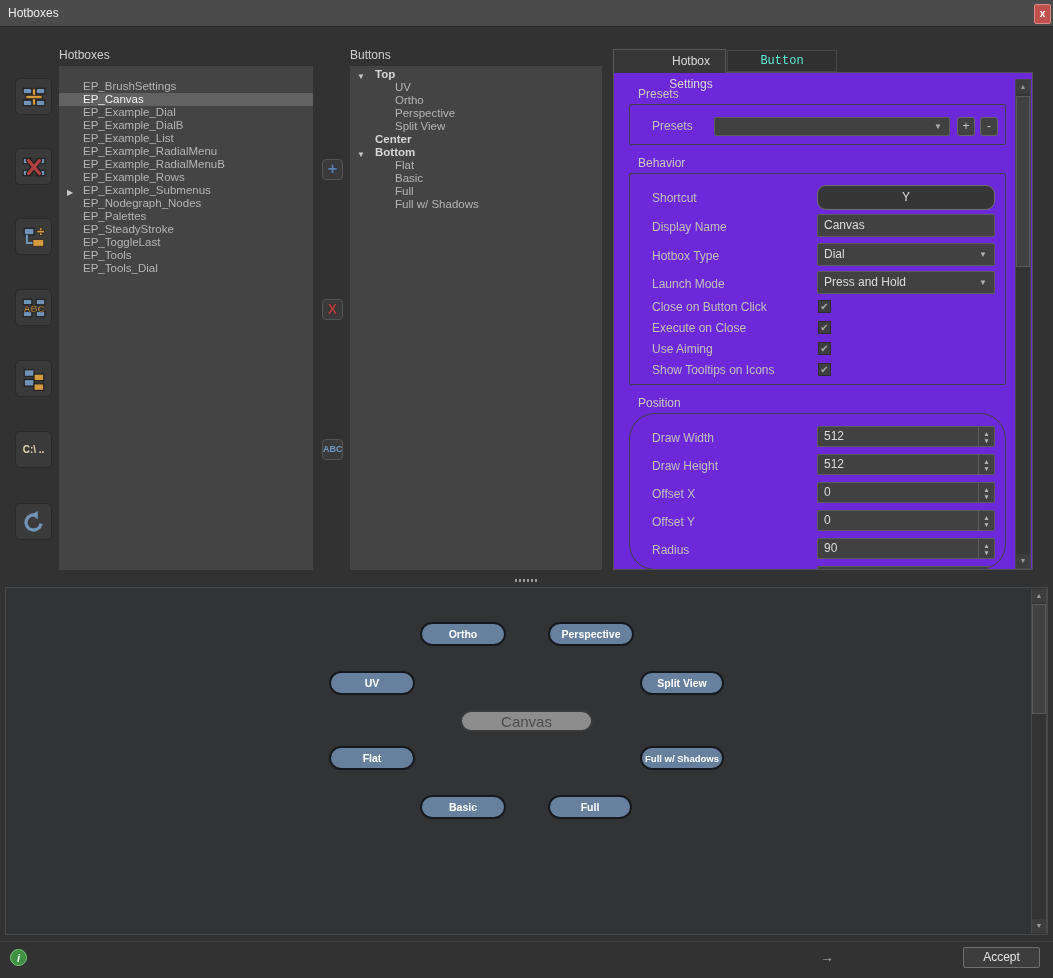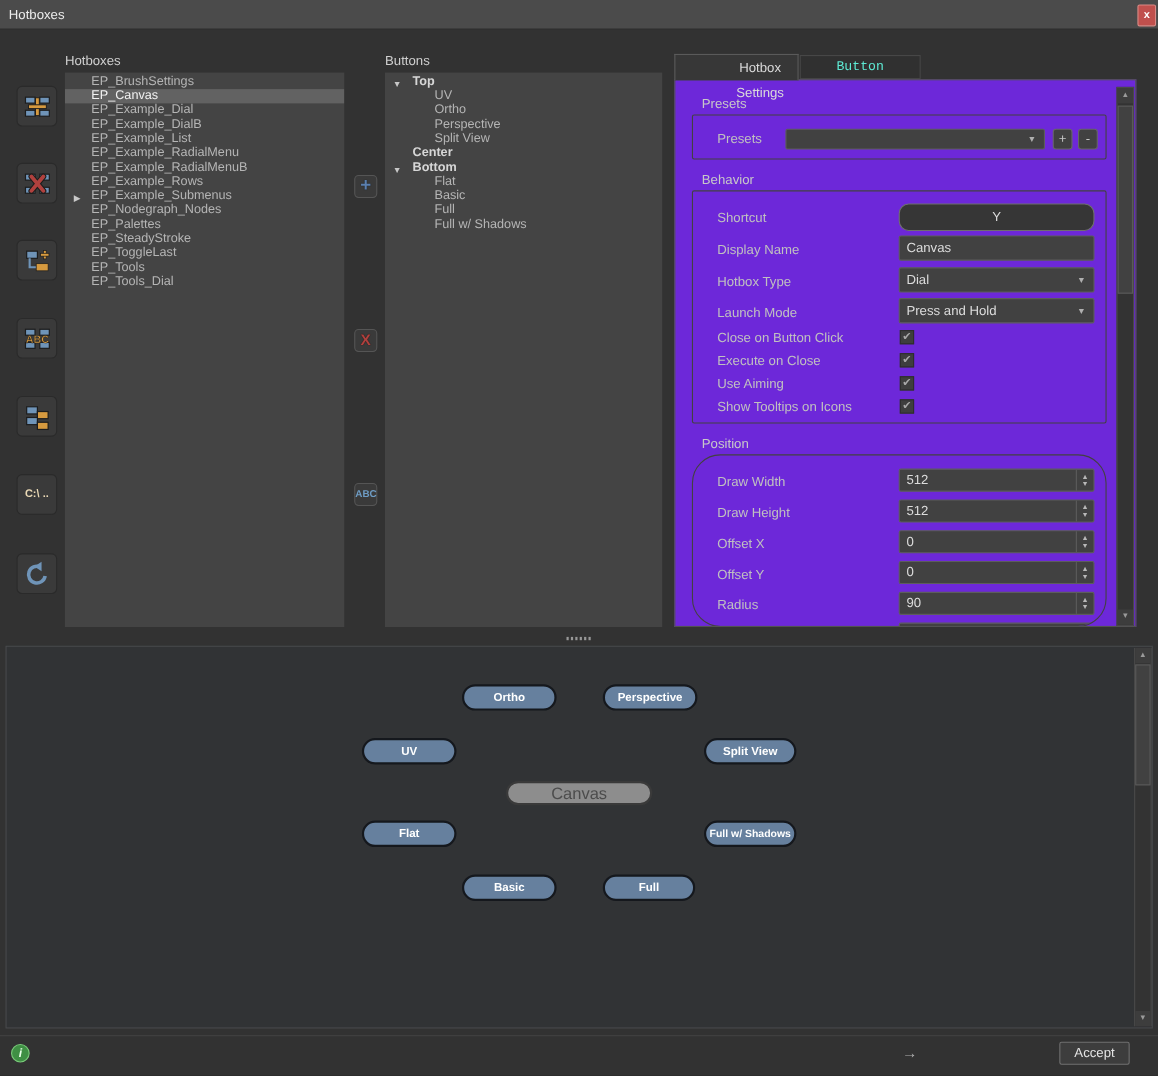--- a/index.html
+++ b/index.html
@@ -60,21 +60,21 @@
   .splitter i { width:2px; height:3px; background:#989898; }
   
   .preview { position:absolute; left:5px; top:587px; width:1043px; height:348px; background:#313335; border:1px solid #48494b; }
   .pill { position:absolute; height:24px; background:#66809e; border:2px solid #15181d; border-radius:13px; color:#ffffff; font-size:10.5px; font-weight:bold; text-align:center; cursor:pointer; display:flex; align-items:center; justify-content:center; }
   .pill.center-pill { background:#8d8d8d; border:2px solid #3a3a3a; color:#4c4c4c; font-weight:normal; font-size:15px; height:22px; border-radius:11px; }
   
   .statusbar { position:absolute; left:0; top:941px; width:1053px; height:37px; background:#323232; border-top:1px solid #414141; }
   .info-icon { position:absolute; left:10px; top:7px; width:17px; height:17px; border-radius:50%; background:#3f8f44; border:1px solid #79c979; color:#eaffea; font-size:11px; font-weight:bold; font-style:italic; text-align:center; line-height:16px; }
   .status-msg { position:absolute; left:36px; top:0; line-height:32px; font-style:italic; font-size:12.5px; color:#d6d6d6; white-space:nowrap; }
   .status-arrow { position:absolute; left:820px; top:0; line-height:31px; font-size:14px; color:#b0b0b0; }
-  .accept-btn { position:absolute; left:963px; top:5px; width:64px; height:21px; background:#3d3d3d; border:1px solid #707070; border-radius:2px; color:#e4e4e4; font-size:12px; text-align:center; line-height:19px; cursor:pointer; }
+  .accept-btn { position:absolute; left:963px; top:5px; width:77px; height:21px; background:#3d3d3d; border:1px solid #707070; border-radius:2px; color:#e4e4e4; font-size:12px; text-align:center; line-height:19px; cursor:pointer; }
 </style>
 </head>
 <body>
 
 <div class="window">
 
   <div class="titlebar">
     <span class="title">Hotboxes</span>
     <div class="close-btn">x</div>
   </div>
@@ -157,21 +157,21 @@
   <div class="tool-btn" style="top:503px;">
     <span>
       <svg width="26" height="26" viewBox="0 0 24 24">
         <path d="M18.5 13.5 A 7 7 0 1 1 14.5 6" fill="none" stroke="#6f94b8" stroke-width="3" stroke-linecap="butt"></path>
         <polygon points="15.5,1.5 15.5,9.5 9.5,5.5" fill="#6f94b8"></polygon>
       </svg>
     </span>
   </div>
 
   <div class="panel-label" style="left:59px; top:48px;">Hotboxes</div>
-  <div class="list-panel" style="left:59px; top:66px; width:254px; height:504px; padding-top:2px;">
+  <div class="list-panel" style="left:59px; top:66px; width:254px; height:504px; padding-top:14px;">
     <div class="list-item">EP_BrushSettings</div>
     <div class="list-item selected">EP_Canvas</div>
     <div class="list-item">EP_Example_Dial</div>
     <div class="list-item">EP_Example_DialB</div>
     <div class="list-item">EP_Example_List</div>
     <div class="list-item">EP_Example_RadialMenu</div>
     <div class="list-item">EP_Example_RadialMenuB</div>
     <div class="list-item">EP_Example_Rows</div>
     <div class="list-item"><span class="expander">▶</span><span>EP_Example_Submenus</span></div>
     <div class="list-item">EP_Nodegraph_Nodes</div>

